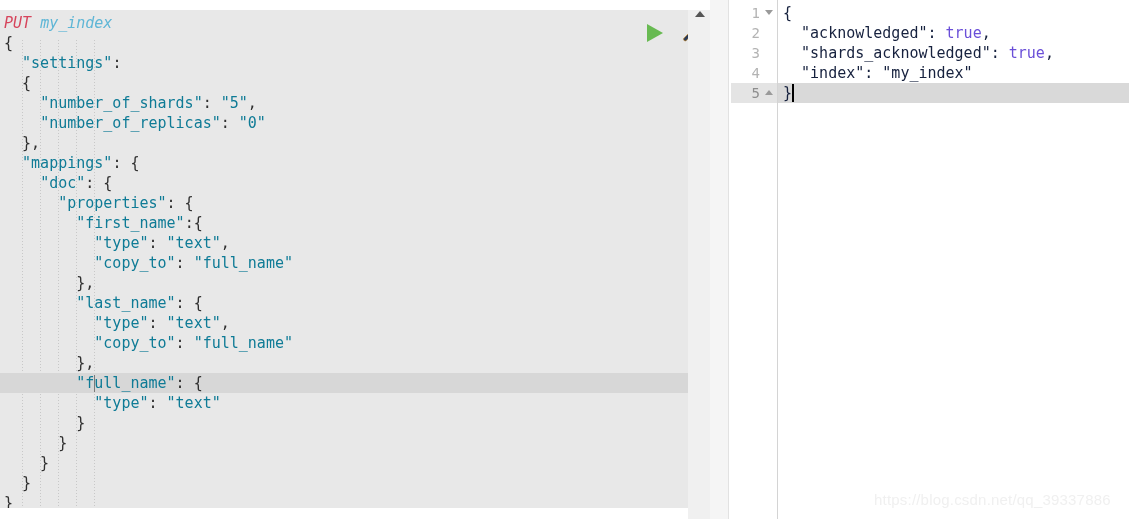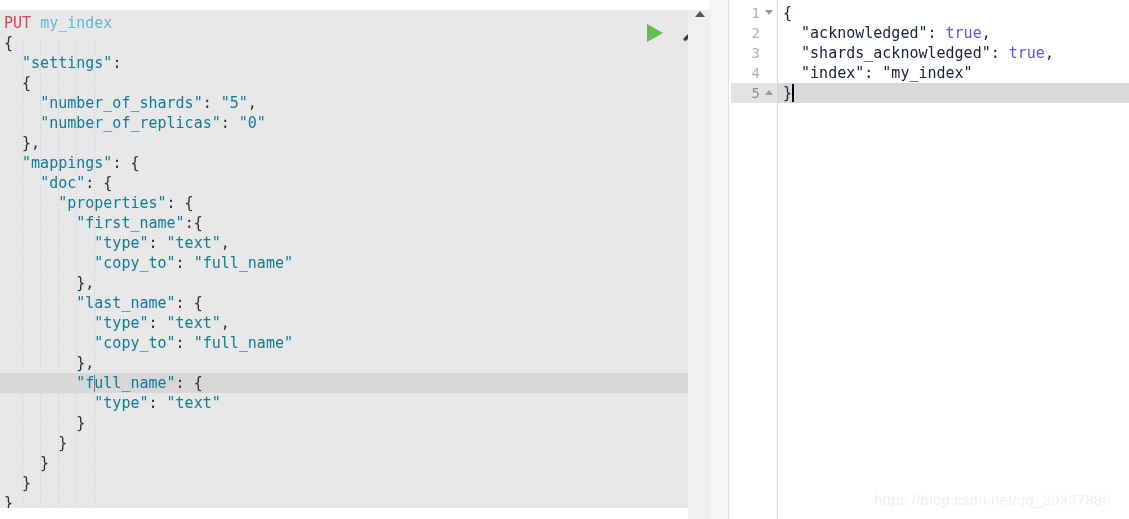--- a/index.html
+++ b/index.html
@@ -139,21 +139,21 @@
         <div class="guide" style="left: 58.12px;"></div>
         <div class="guide" style="left: 76.16px;"></div>
         <div class="guide" style="left: 94.2px;"></div>
       </div>
 
     <div id="active-line-hl" class="active-line" style="top: 363px;">
         <div class="caret" style="left: 94.2px;"></div>
       </div>
 
     <div class="code-area" id="req-code">
-        <div class="ln" style="top: 3px; left: 4px;"><span class="tok-method">PUT</span> <span class="tok-url">my_index</span></div>
+        <div class="ln" style="top: 3px; left: 4px; font-style: italic;"><span class="tok-method">PUT</span> <span class="tok-url">my_index</span></div>
         <div class="ln" style="top: 23px; left: 4px;"><span class="tok-punct">{</span></div>
         <div class="ln" style="top: 43px; left: 4px;"><span class="tok-punct">  </span><span class="tok-str">"settings"</span><span class="tok-punct">:</span></div>
         <div class="ln" style="top: 63px; left: 4px;"><span class="tok-punct">  {</span></div>
         <div class="ln" style="top: 83px; left: 4px;"><span class="tok-punct">    </span><span class="tok-str">"number_of_shards"</span><span class="tok-punct">: </span><span class="tok-str">"5"</span><span class="tok-punct">,</span></div>
         <div class="ln" style="top: 103px; left: 4px;"><span class="tok-punct">    </span><span class="tok-str">"number_of_replicas"</span><span class="tok-punct">: </span><span class="tok-str">"0"</span></div>
         <div class="ln" style="top: 123px; left: 4px;"><span class="tok-punct">  },</span></div>
         <div class="ln" style="top: 143px; left: 4px;"><span class="tok-punct">  </span><span class="tok-str">"mappings"</span><span class="tok-punct">: {</span></div>
         <div class="ln" style="top: 163px; left: 4px;"><span class="tok-punct">    </span><span class="tok-str">"doc"</span><span class="tok-punct">: {</span></div>
         <div class="ln" style="top: 183px; left: 4px;"><span class="tok-punct">      </span><span class="tok-str">"properties"</span><span class="tok-punct">: {</span></div>
         <div class="ln" style="top: 203px; left: 4px;"><span class="tok-punct">        </span><span class="tok-str">"first_name"</span><span class="tok-punct">:{</span></div>

